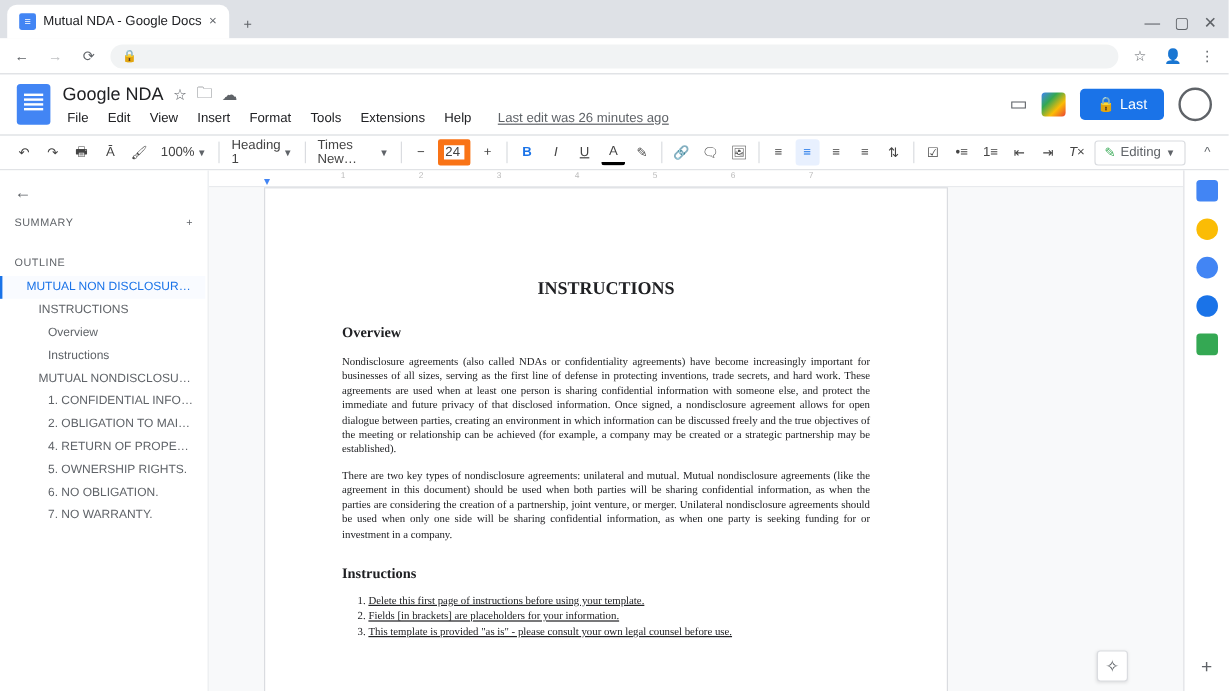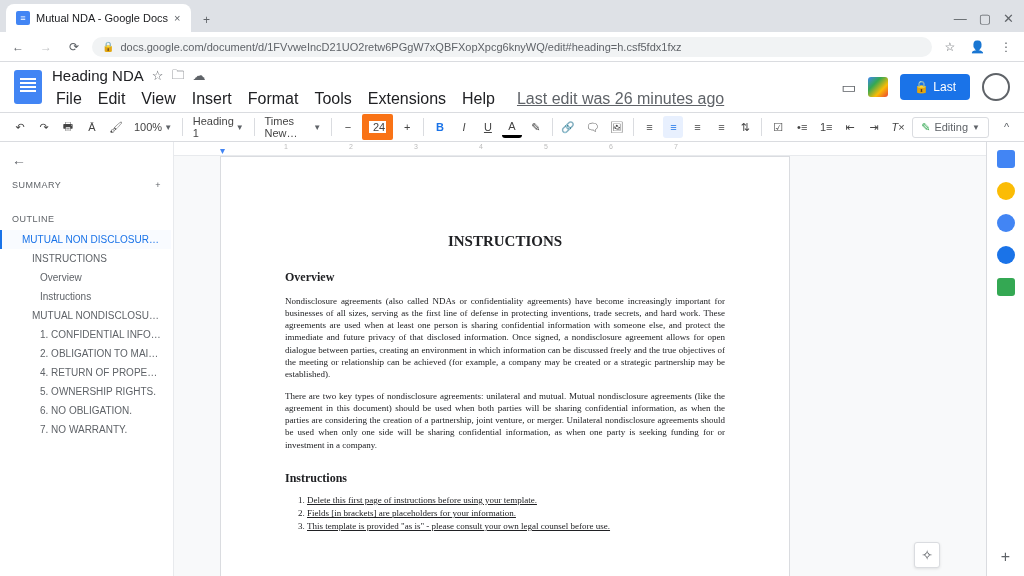--- a/index.html
+++ b/index.html
@@ -14,21 +14,21 @@
 .navbtn { width:20px; height:20px; display:flex; align-items:center; justify-content:center; color:#5f6368; border-radius:50%; cursor:pointer; }
 .url { flex:1; font-size:11px; color:#5f6368; background:#f1f3f4; border-radius:12px; padding:4px 10px; display:flex; align-items:center; gap:6px; }
 .lock { font-size:10px; }
 .docbar { height:50px; display:flex; align-items:center; padding:0 14px; gap:10px; }
 .doclogo { width:28px; height:34px; background:#4285f4; border-radius:3px; position:relative; }
 .doclogo::before { content:""; position:absolute; left:6px; top:8px; right:6px; height:2px; background:#fff; box-shadow:0 4px 0 #fff,0 8px 0 #fff,0 12px 0 #fff; }
 .doctitle { display:flex; flex-direction:column; gap:1px; }
 .titlerow { display:flex; align-items:center; gap:8px; }
 .titlerow .t { font-size:15px; color:#202124; }
 .titlerow .ic { color:#5f6368; font-size:13px; }
-.menubar { display:flex; gap:8px; font-size:16px; color:#202124;align-items:flex-end; }
+.menubar { display:flex; gap:8px; font-size:11px; color:#202124;align-items:flex-end; }
 .menubar span { padding:2px 4px; cursor:pointer; }
 .lastedit { color:#5f6368; text-decoration:underline; margin-left:6px; }
 .docright { margin-left:auto; display:flex; align-items:center; gap:12px; }
 .shbtn { background:#1a73e8; color:#fff; border:none; border-radius:4px; padding:6px 14px; font-size:12px; cursor:pointer; display:flex; align-items:center; gap:4px; }
 .avatar { width:28px; height:28px; border-radius:50%; border:2px solid #5f6368; }
 .toolbar { height:30px; border-top:1px solid #dadce0; border-bottom:1px solid #dadce0; display:flex; align-items:center; padding:0 10px; gap:4px; font-size:11px; color:#444; }
 .tbtn { min-width:20px; height:22px; display:flex; align-items:center; justify-content:center; border-radius:3px; cursor:pointer; padding:0 2px; }
 .sep { width:1px; height:18px; background:#dadce0; margin:0 2px; }
 .sel { display:flex; align-items:center; gap:2px; padding:0 4px; cursor:pointer; font-size:11px; }
 .chev { font-size:8px; color:#5f6368; }
@@ -72,32 +72,31 @@
     <span>✕</span>
   </div>
 </div>
 
 <div class="addrbar">
   <div class="navbtn">←</div>
   <div class="navbtn" style="opacity:.4">→</div>
   <div class="navbtn">⟳</div>
   <div class="url">
     <span class="lock">🔒</span>
-    <span>docs.google.com/document/d/1FVvweIncD21UO2retw6PGgW7xQBFXopXpcg6knyWQ/edit#heading=h.csf5fdx1fxz</span>
   </div>
   <div class="navbtn">☆</div>
   <div class="navbtn">👤</div>
   <div class="navbtn">⋮</div>
 </div>
 
 <div class="docbar">
   <div class="doclogo"></div>
   <div class="doctitle">
     <div class="titlerow">
-      <span class="t">Heading NDA</span>
+      <span class="t">Google NDA</span>
       <span class="ic">☆</span>
       <span class="ic">🗀</span>
       <span class="ic">☁</span>
     </div>
     <div class="menubar">
       <span>File</span>
       <span>Edit</span>
       <span>View</span>
       <span>Insert</span>
       <span>Format</span>
@@ -133,21 +132,21 @@
       <span>Heading 1</span>
       <span class="chev">▼</span>
     </div>
   <div class="sep"></div>
   <div class="sel">
       <span>Times New…</span>
       <span class="chev">▼</span>
     </div>
   <div class="sep"></div>
   <div class="tbtn">−</div>
-  <div class="sel" style="border:7px solid #f97316;border-radius:2px;min-width:22px;justify-content:flex-start">
+  <div class="sel" style="border:5px solid #f97316;border-radius:2px;min-width:22px;justify-content:flex-end">
       <span>24</span>
     </div>
   <div class="tbtn">+</div>
   <div class="sep"></div>
   <div class="tbtn" style="font-weight:bold;color:#1a73e8">B</div>
   <div class="tbtn" style="font-style:italic">I</div>
   <div class="tbtn" style="text-decoration:underline">U</div>
   <div class="tbtn" style="border-bottom:3px solid #000">A</div>
   <div class="tbtn">✎</div>
   <div class="sep"></div>

